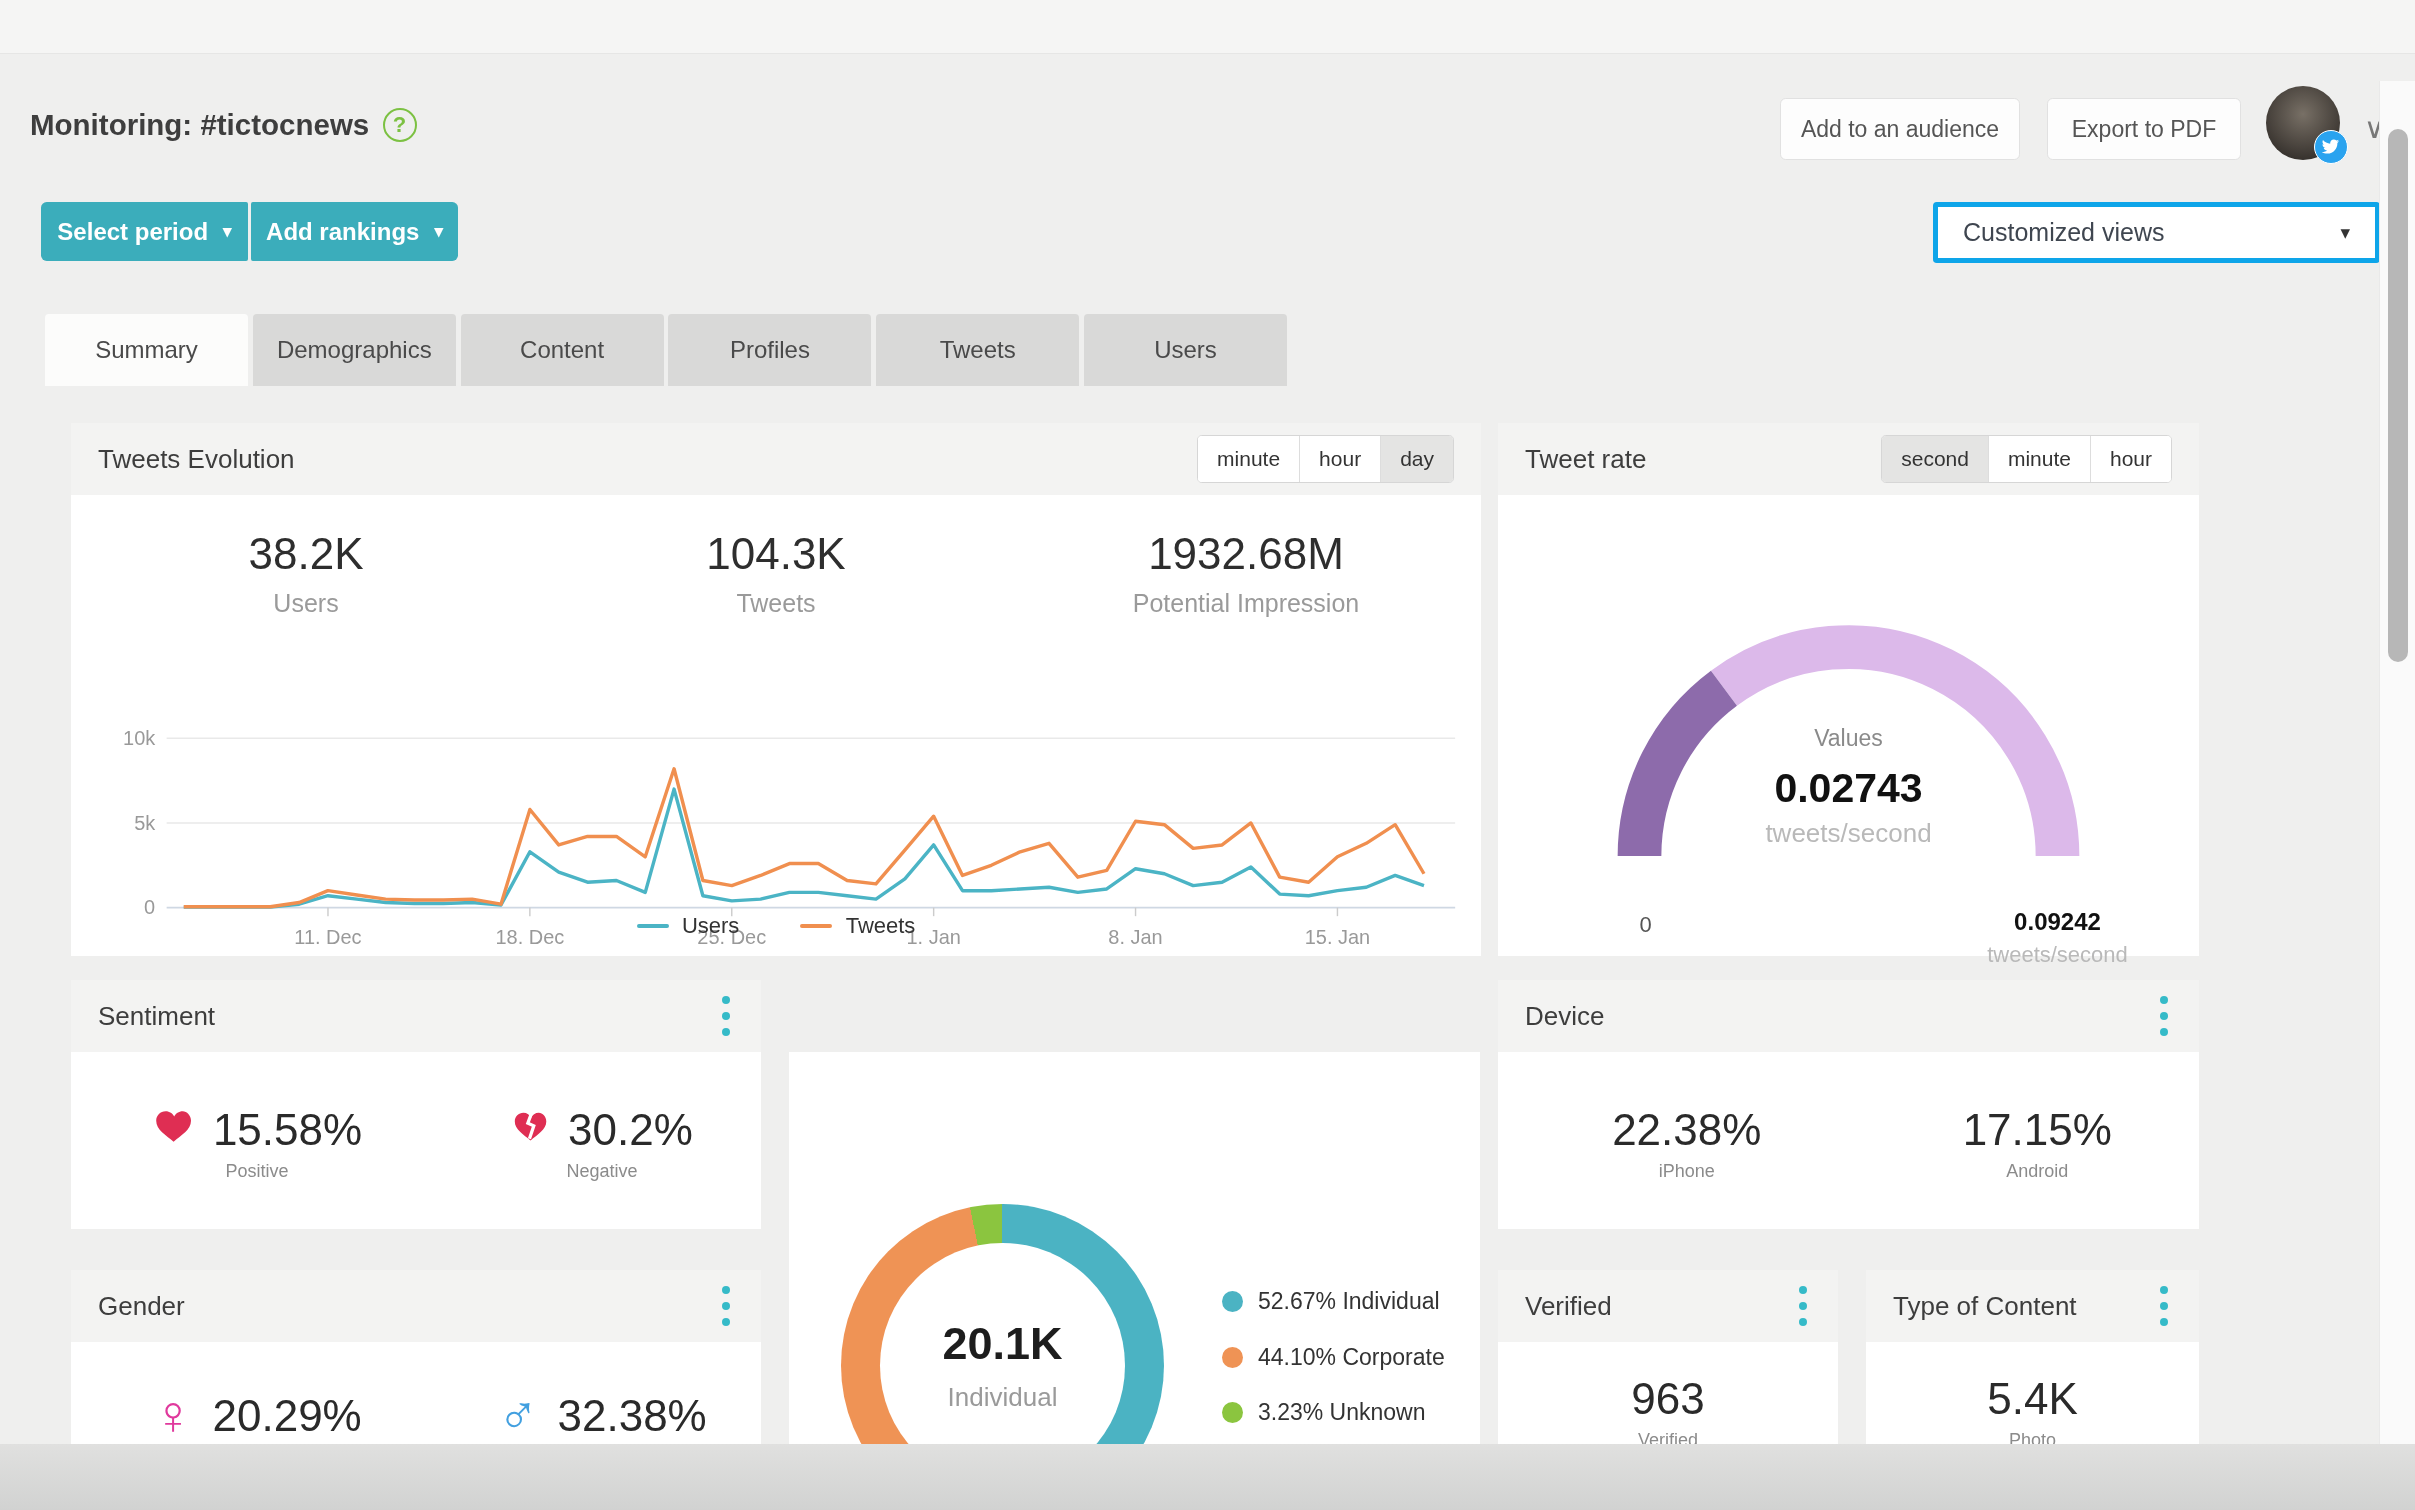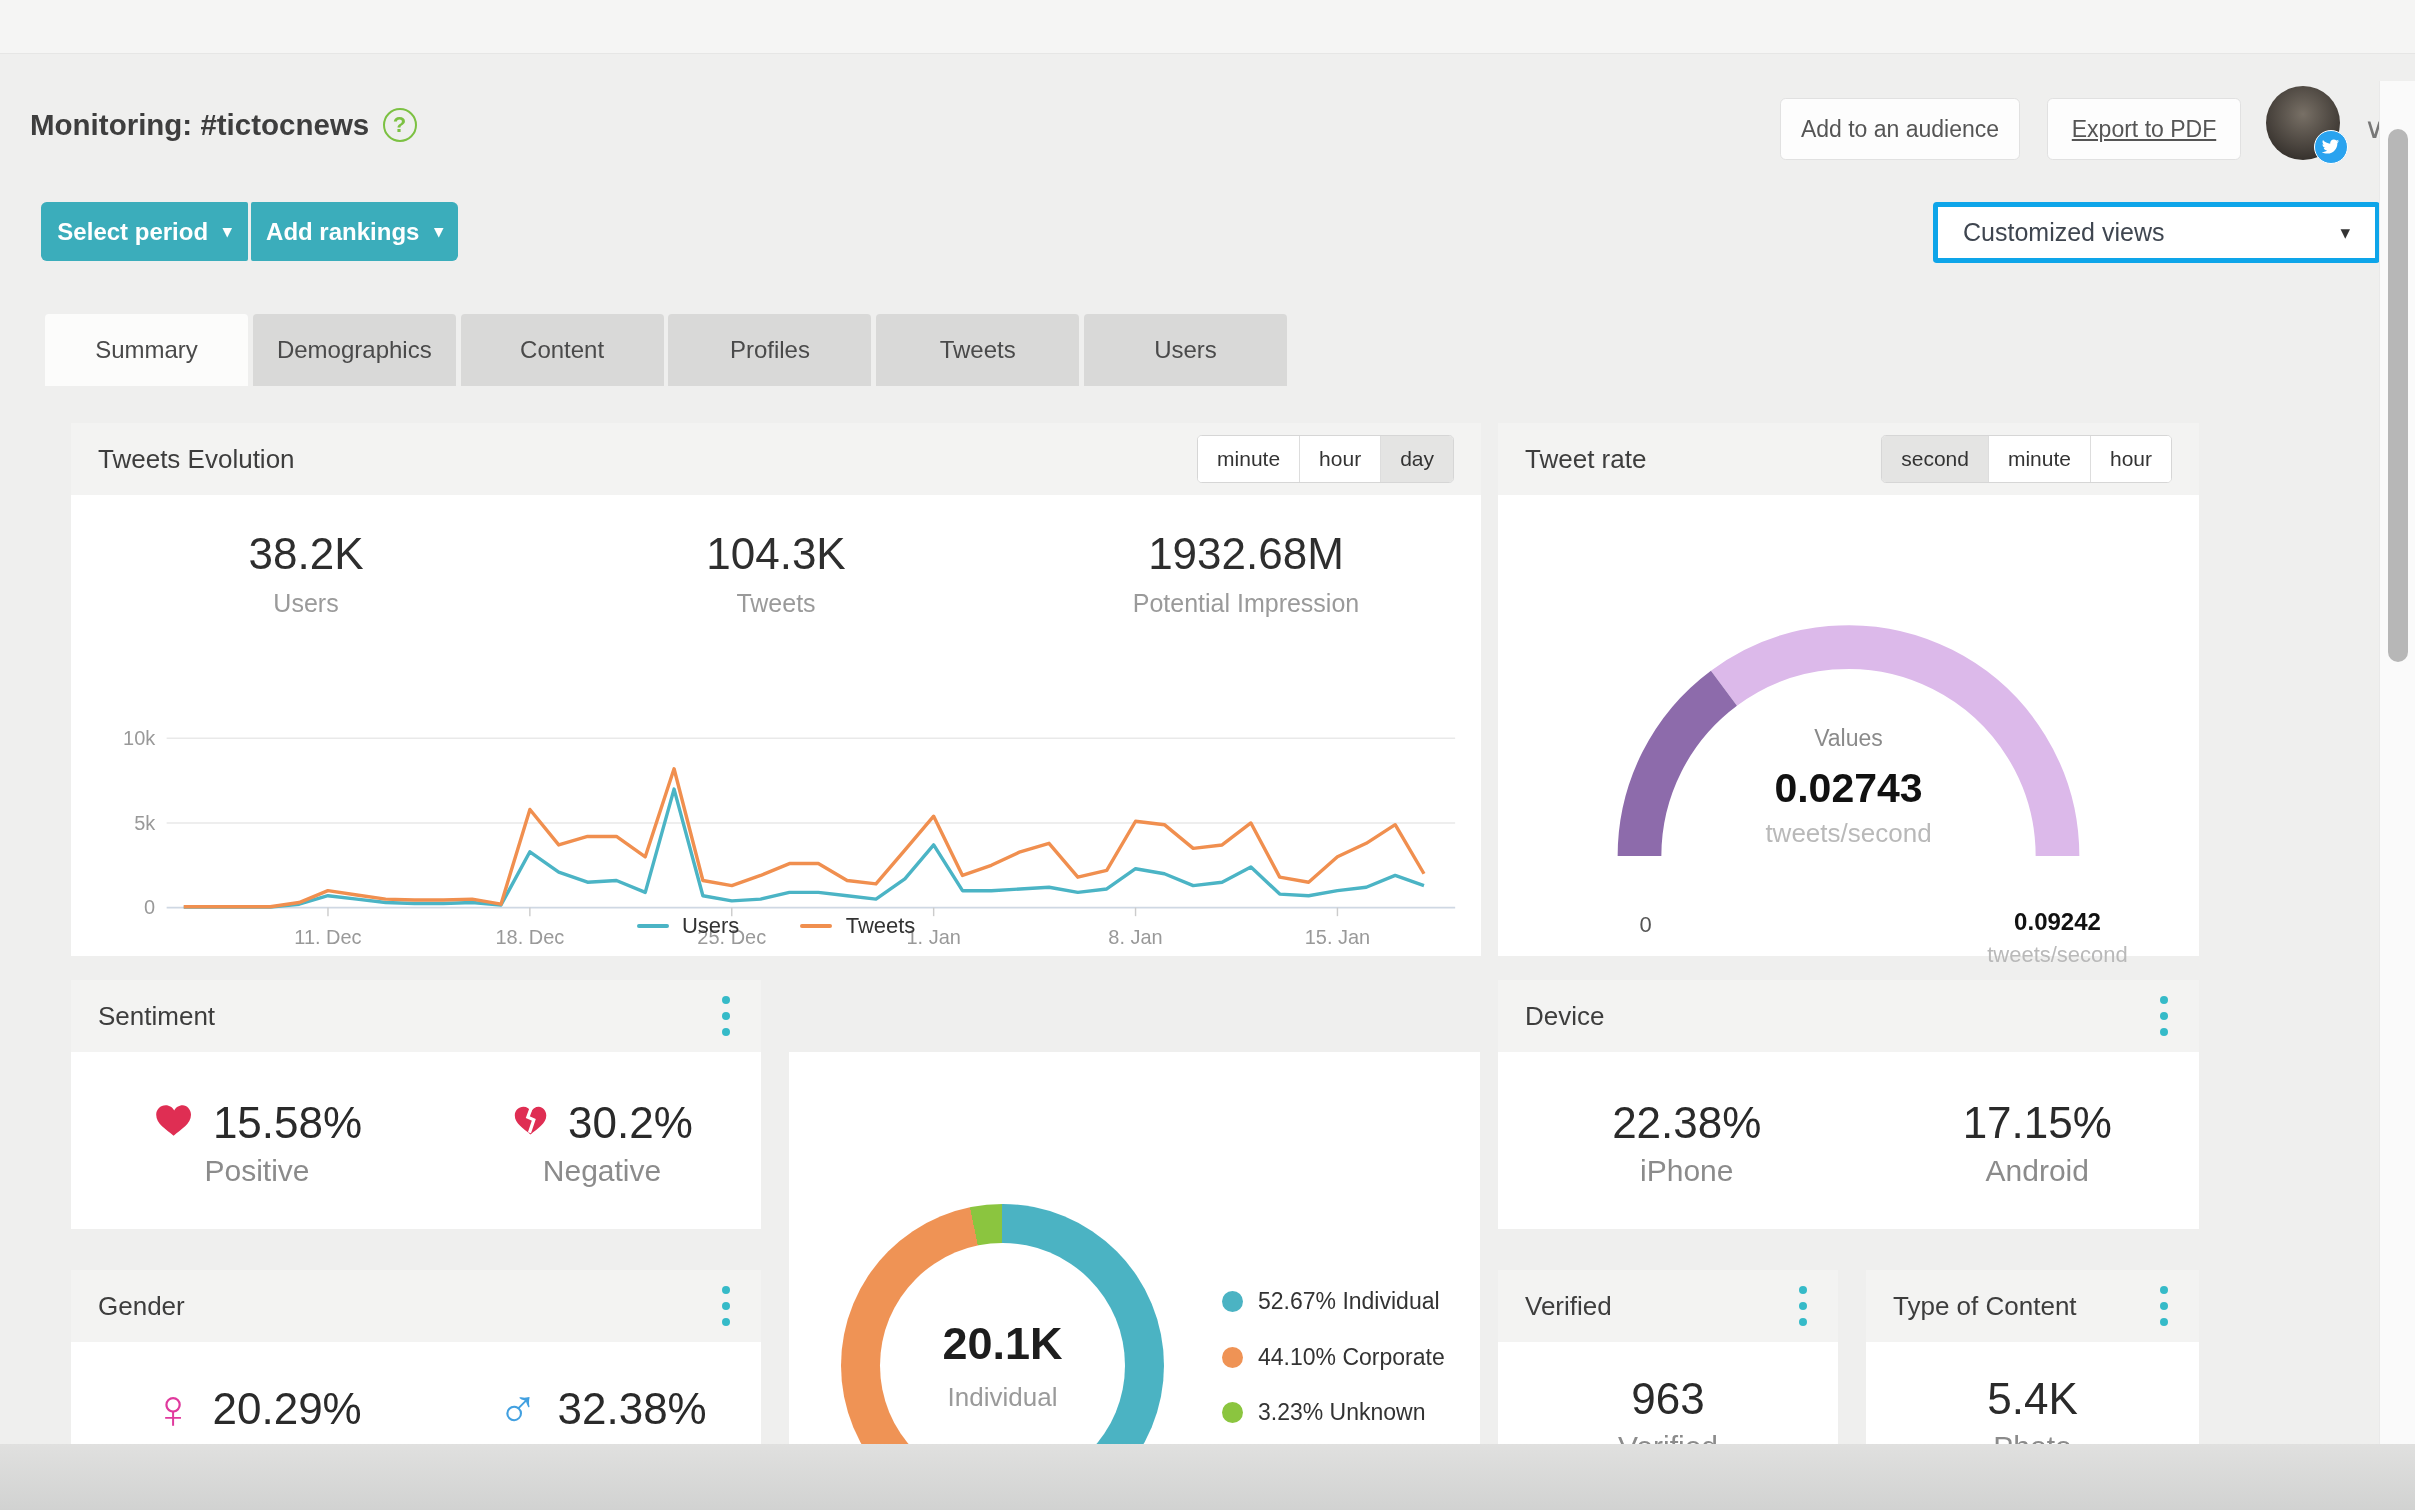--- a/index.html
+++ b/index.html
@@ -10,21 +10,21 @@
   }
   .abs{position:absolute;}
   
   .top-strip{top:0;left:0;right:0;height:53px;background:#f5f5f4;border-bottom:1px solid #e6e6e5;}
   .page-title{left:30px;top:108px;font-size:29.5px;font-weight:bold;color:#3e3e3e;display:flex;align-items:center;gap:13.3px;}
   .help-icon{width:34px;height:34px;border:2.9px solid #7cc142;border-radius:50%;color:#7cc142;
     font-size:22px;font-weight:bold;display:flex;align-items:center;justify-content:center;box-sizing:border-box;}
   .btn-light{background:#fdfdfd;border:1px solid #e1e1e1;border-radius:5.7px;color:#555;
     font-size:23px;display:flex;align-items:center;justify-content:center;cursor:pointer;}
   .btn-audience{left:1780px;top:98px;width:238px;height:60px;}
-  .btn-pdf{left:2047px;top:98px;width:192px;height:60px;text-decoration:underline;}
+  .btn-pdf{left:2047px;top:98px;width:192px;height:60px;}
   .avatar{left:2266px;top:86px;width:74px;height:74px;border-radius:50%;
     background:radial-gradient(circle at 50% 38%,#787066 0%,#4a443e 55%,#23201d 100%);}
   .tw-badge{right:-7.6px;bottom:-3.8px;width:32px;height:32px;border-radius:50%;background:#2aa3ef;
     border:1.9px solid #fff;display:flex;align-items:center;justify-content:center;}
   .chevron-user{left:2364px;top:112px;font-size:28.5px;color:#777;}
   
   .btn-teal{background:#3badbb;color:#fff;font-weight:bold;font-size:24px;border-radius:4.8px;
     display:flex;align-items:center;justify-content:center;gap:15px;cursor:pointer;}
   .btn-teal .caret{font-size:17px;}
   .btn-select-period{left:41px;top:202px;width:207px;height:59px;border-radius:5.7px 1.9px 1.9px 5.7px;}
@@ -76,21 +76,21 @@
   #card-sent{left:71px;top:980px;width:690px;height:249px;}
   #card-ent{left:789px;top:980px;width:691px;height:531px;}
   #card-dev{left:1498px;top:980px;width:701px;height:249px;}
   #card-gen{left:71px;top:1270px;width:690px;height:241px;}
   #card-ver{left:1498px;top:1270px;width:340px;height:241px;}
   #card-toc{left:1866px;top:1270px;width:333px;height:241px;}
   .two-col{display:flex;height:100%;}
   .col-stat{flex:1;display:flex;flex-direction:column;align-items:center;justify-content:center;padding-top:5.7px;padding-left:27px;}
   .val-row{display:flex;align-items:center;gap:19px;}
   .big-val{font-size:44px;color:#2a2a2a;}
-  .small-lbl{font-size:30px;color:#8b8b8b;margin-top:6px;}
+  .small-lbl{font-size:18px;color:#8b8b8b;margin-top:6px;}
   .gender-sym{font-size:55px;line-height:1;}
   .gender-sym.female{color:#e0399d;}
   .gender-sym.male{color:#42a0e0;}
   .single-stat{display:flex;flex-direction:column;align-items:center;justify-content:flex-start;padding-top:32px;height:100%;box-sizing:border-box;}
   
   .donut{position:absolute;left:52px;top:152px;width:323px;height:323px;border-radius:50%;}
   .donut-hole{position:absolute;left:39px;top:39px;width:245px;height:245px;border-radius:50%;background:#fff;
     display:flex;flex-direction:column;align-items:center;justify-content:center;}
   .donut-val{font-size:45px;font-weight:bold;color:#1d1d1d;}
   .donut-lbl{font-size:26px;color:#9a9a9a;margin-top:11.4px;}

